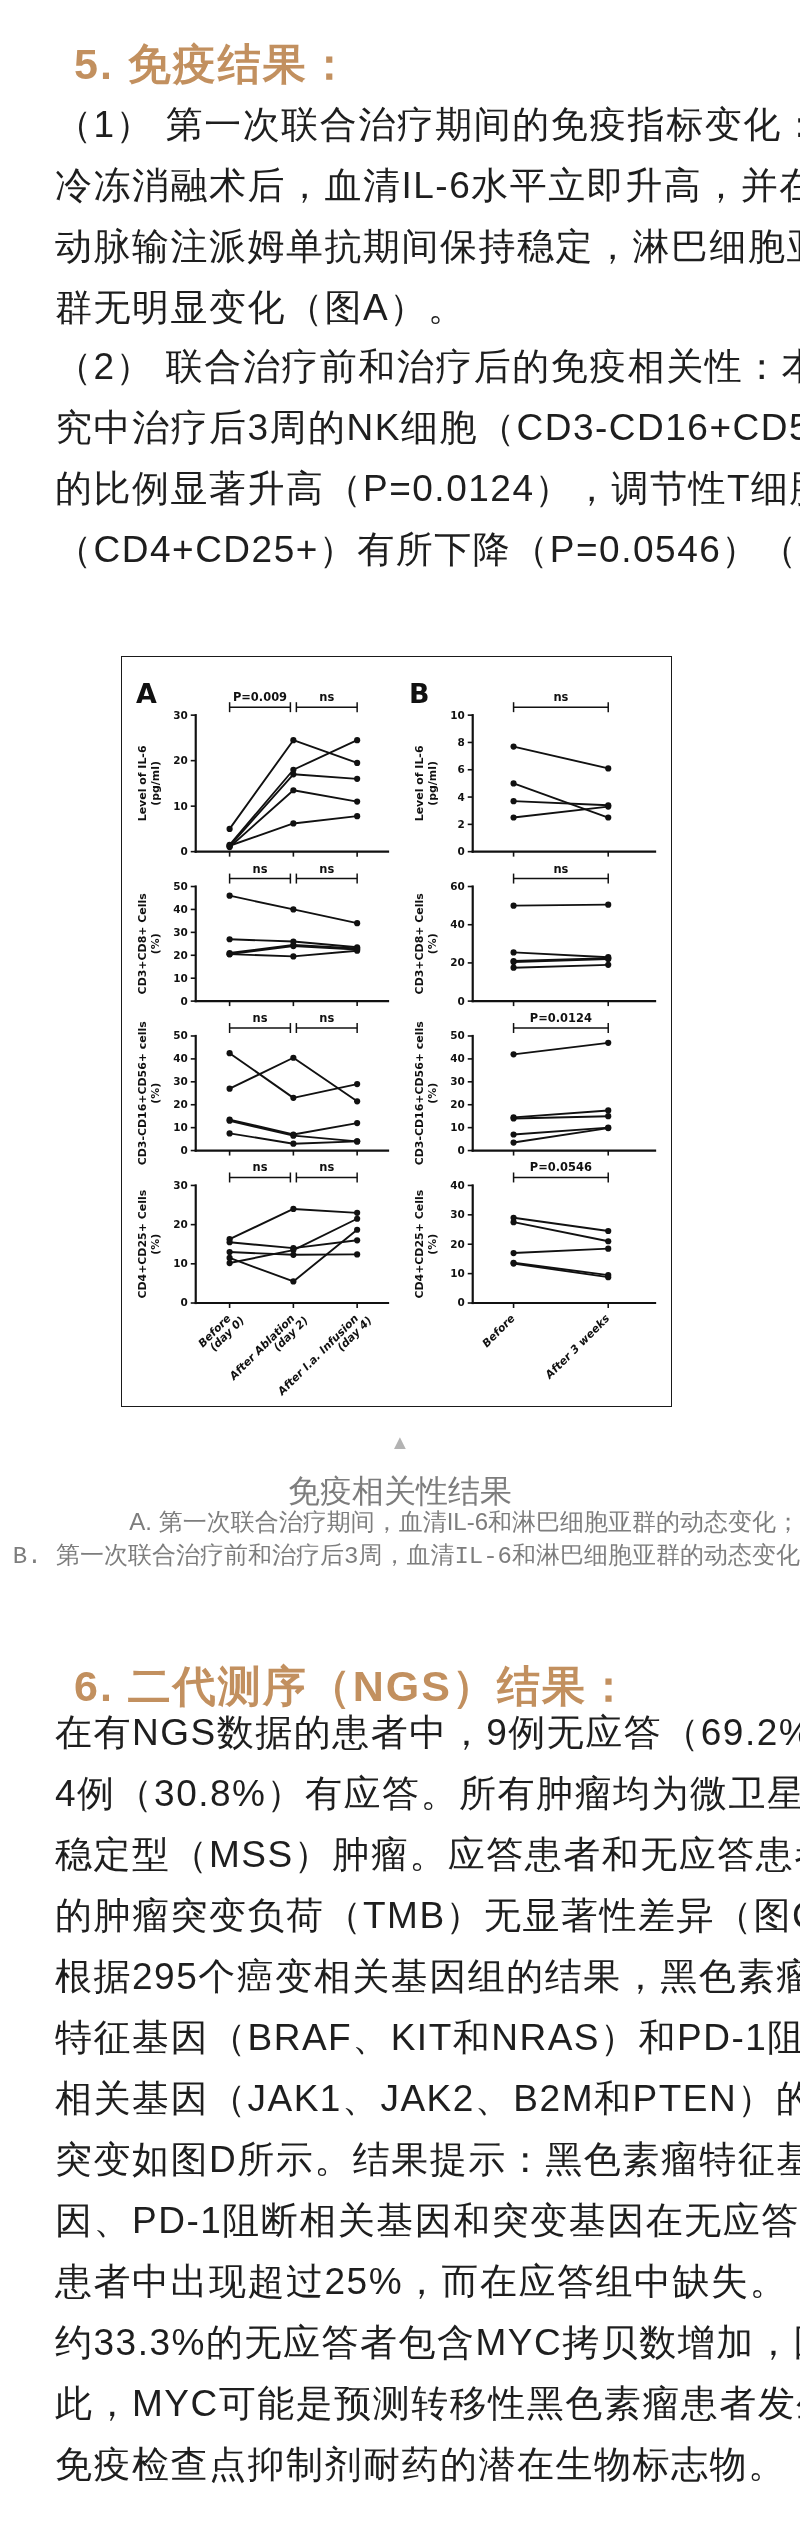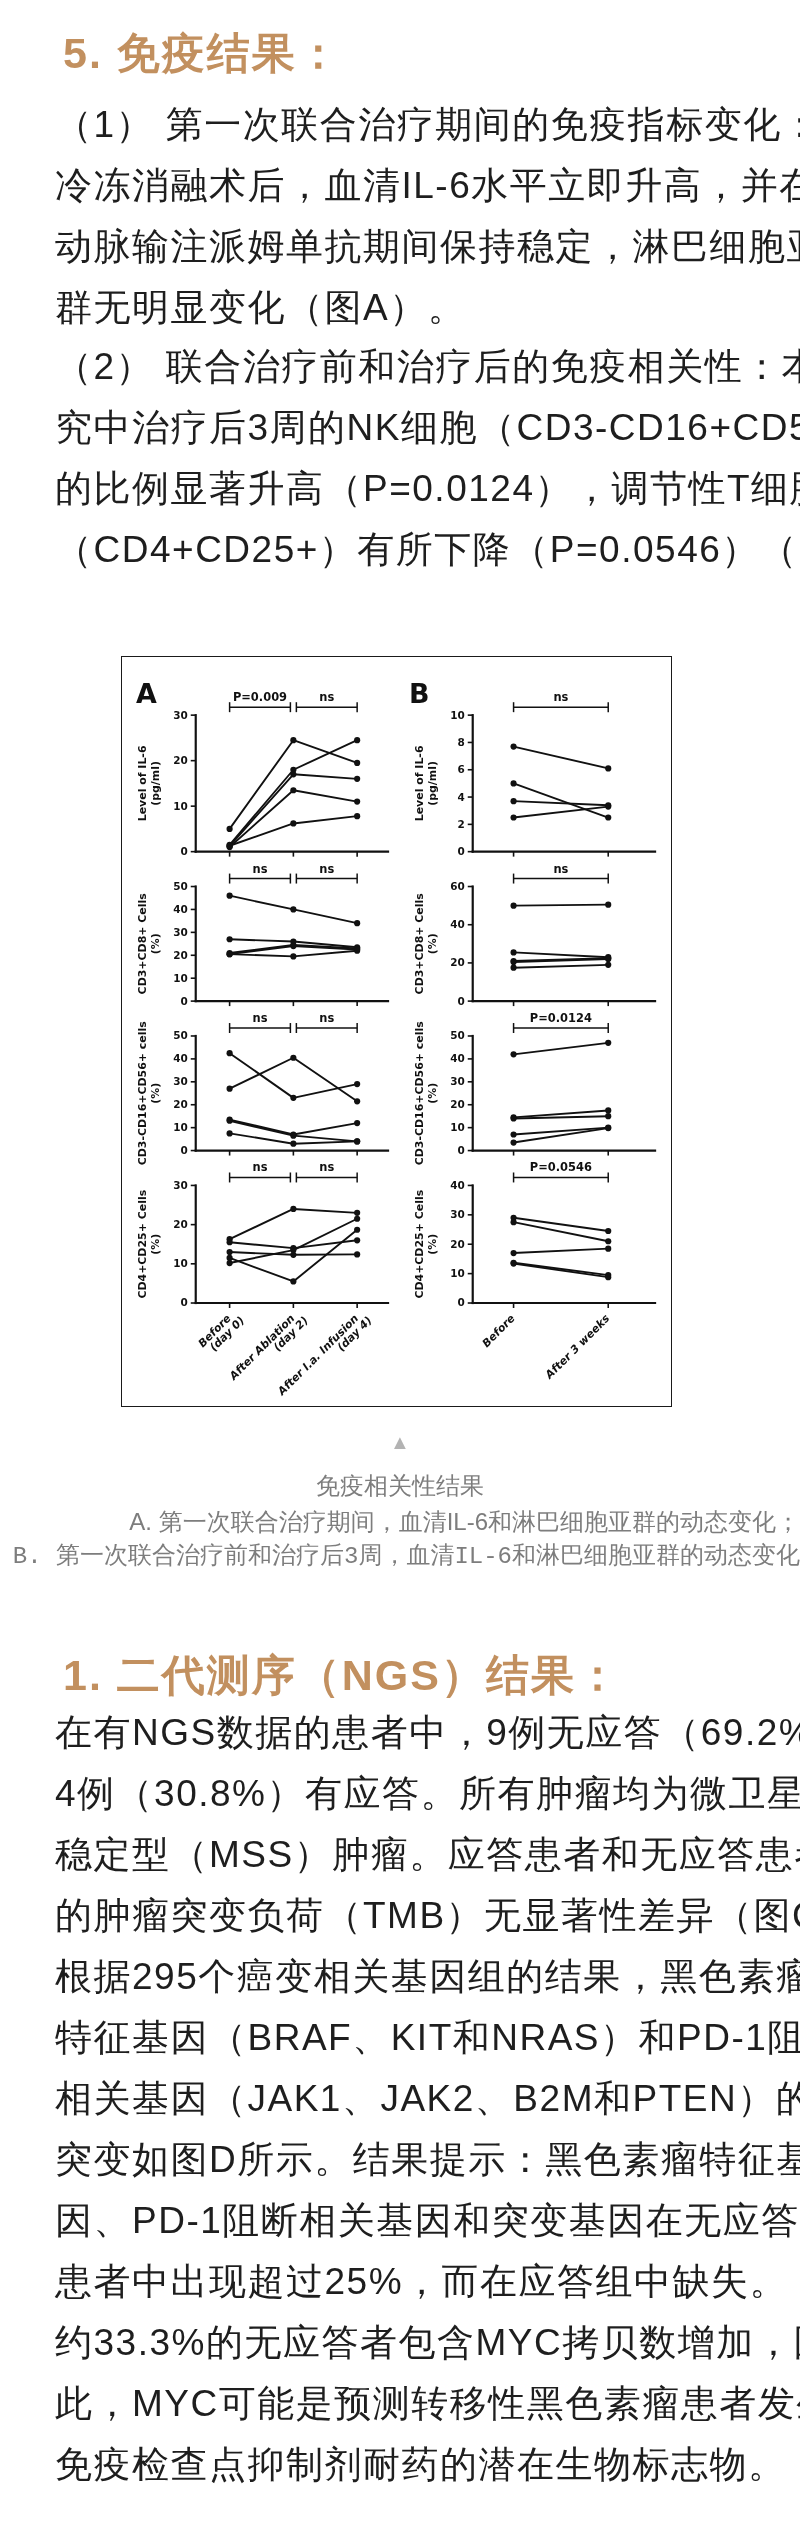--- a/index.html
+++ b/index.html
@@ -1,40 +1,40 @@
 <!DOCTYPE html>
 <html><head>
 <meta charset="utf-8">
 <style>
   html,body{margin:0;padding:0;}
   body{
     width:800px;height:2529px;background:#ffffff;position:relative;overflow:hidden;
     font-family:"Liberation Sans","DejaVu Sans",sans-serif;
   }
   .heading{
-    position:absolute;left:62px;margin:1px;
+    position:absolute;left:62px;margin:12px;
     font-size:43px;font-weight:bold;color:#C2905F;letter-spacing:2px;white-space:nowrap;
   }
   .h5{top:24px;}
   .h6{top:1646px;}
   .para{position:absolute;left:55px;color:#1e1e1e;font-size:37px;letter-spacing:1.5px;}
   .para .line{height:61px;line-height:61px;white-space:nowrap;}
   .p1{top:94px;}
   .p2{top:336px;}
   .p3{top:1702px;}
   .figure{
     position:absolute;left:121px;top:656px;width:551px;height:751px;
     border:1.5px solid #1a1a1a;box-sizing:border-box;background:#fff;
   }
   .figure svg{display:block;width:100%;height:100%;}
   .fig-marker{
     position:absolute;top:1430px;left:0;width:800px;text-align:center;
     color:#b3b3b3;font-size:20px;line-height:24px;cursor:pointer;
   }
-  .cap-title{position:absolute;top:1470px;left:0;width:800px;text-align:center;font-size:24px;color:#7d7d7d;}
+  .cap-title{position:absolute;top:1470px;left:0;width:800px;text-align:center;font-size:32px;color:#7d7d7d;}
   .cap-line{position:absolute;left:0;width:800px;text-align:right;font-size:24px;color:#7d7d7d;white-space:nowrap;}
   .capA{top:1506px;}
   .capB{top:1539px;font-family:Liberation Mono, monospace;}
   
   .ax{stroke:#111;stroke-width:2.2;stroke-linecap:square;fill:none;}
   .tk{stroke:#111;stroke-width:1.6;fill:none;}
   .br{stroke:#111;stroke-width:1.5;fill:none;}
   .ser{fill:none;stroke:#111;stroke-width:1.9;stroke-linejoin:round;}
   .dot{fill:#111;stroke:none;}
   .figure text{font-family:"DejaVu Sans","Liberation Sans",sans-serif;fill:#111;}
@@ -391,21 +391,21 @@
       <text transform="translate(395,664) rotate(-45)" text-anchor="end" class="xlab"><tspan x="0" dy="0">Before</tspan></text>
       <text transform="translate(490,664) rotate(-45)" text-anchor="end" class="xlab"><tspan x="0" dy="0">After 3 weeks</tspan></text>
     </svg>
 </div>
 
 <div class="fig-marker">▲</div>
 <div class="cap-title">免疫相关性结果</div>
 <div class="cap-line capA">A. 第一次联合治疗期间，血清IL-6和淋巴细胞亚群的动态变化；</div>
 <div class="cap-line capB">B. 第一次联合治疗前和治疗后3周，血清IL-6和淋巴细胞亚群的动态变化</div>
 
-<h2 class="heading h6">1. 二代测序（NGS）结果：</h2>
+<h2 class="heading h6">6. 二代测序（NGS）结果：</h2>
 <div class="para p3">
     <div class="line">在有NGS数据的患者中，9例无应答（69.2%），</div>
     <div class="line">4例（30.8%）有应答。所有肿瘤均为微卫星</div>
     <div class="line">稳定型（MSS）肿瘤。应答患者和无应答患者</div>
     <div class="line">的肿瘤突变负荷（TMB）无显著性差异（图C）。</div>
     <div class="line">根据295个癌变相关基因组的结果，黑色素瘤</div>
     <div class="line">特征基因（BRAF、KIT和NRAS）和PD-1阻断</div>
     <div class="line">相关基因（JAK1、JAK2、B2M和PTEN）的</div>
     <div class="line">突变如图D所示。结果提示：黑色素瘤特征基</div>
     <div class="line">因、PD-1阻断相关基因和突变基因在无应答</div>

